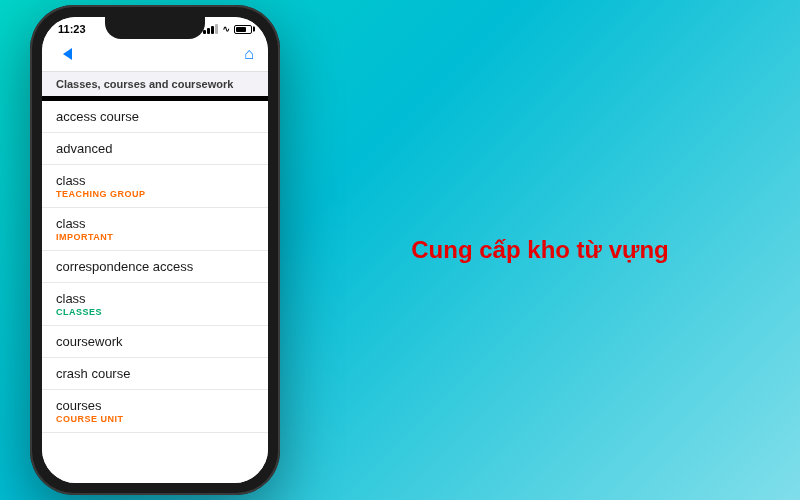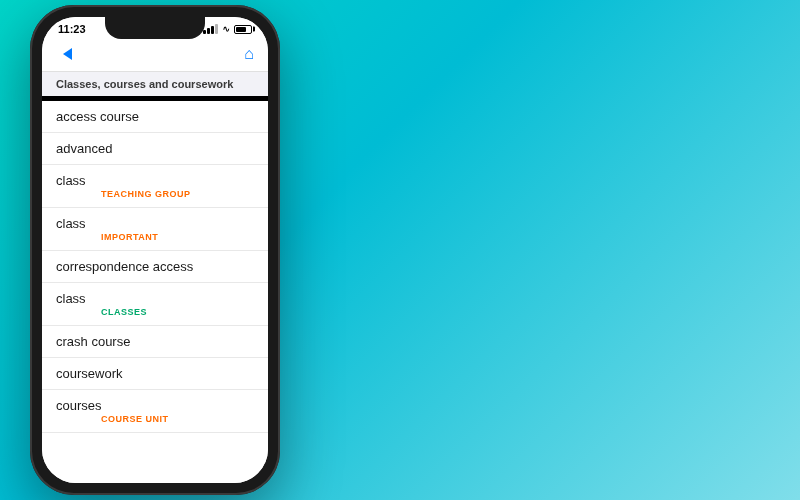--- a/index.html
+++ b/index.html
@@ -190,21 +190,20 @@
       color: #1a1a1a;
       font-weight: 400;
     }
 
     .item-sub {
       font-size: 9px;
       font-weight: 700;
       letter-spacing: 0.5px;
       text-transform: uppercase;
       margin-top: 1px;
-      margin-left: 45px;
     }
 
     .sub-orange { color: #ff6b00; }
     .sub-green { color: #00a86b; }
 
     .tagline-area {
       flex: 1;
       display: flex;
       align-items: center;
       justify-content: center;
@@ -270,32 +269,32 @@
             <div class="item-sub sub-orange">IMPORTANT</div>
           </div>
           <div class="list-item">
             <div class="item-main">correspondence access</div>
           </div>
           <div class="list-item">
             <div class="item-main">class</div>
             <div class="item-sub sub-green">CLASSES</div>
           </div>
           <div class="list-item">
+            <div class="item-main">coursework</div>
+          </div>
+          <div class="list-item">
             <div class="item-main">crash course</div>
-          </div>
-          <div class="list-item">
-            <div class="item-main">coursework</div>
           </div>
           <div class="list-item">
             <div class="item-main">courses</div>
             <div class="item-sub sub-orange">COURSE UNIT</div>
           </div>
         </div>
 
     </div>
   </div>
 </div>
 
 <div class="tagline-area">
   <div class="tagline-text">
-    <br>
+    <span>Cung cấp kho từ vựng</span><br>
   </div>
 </div>
 
 </body></html>

